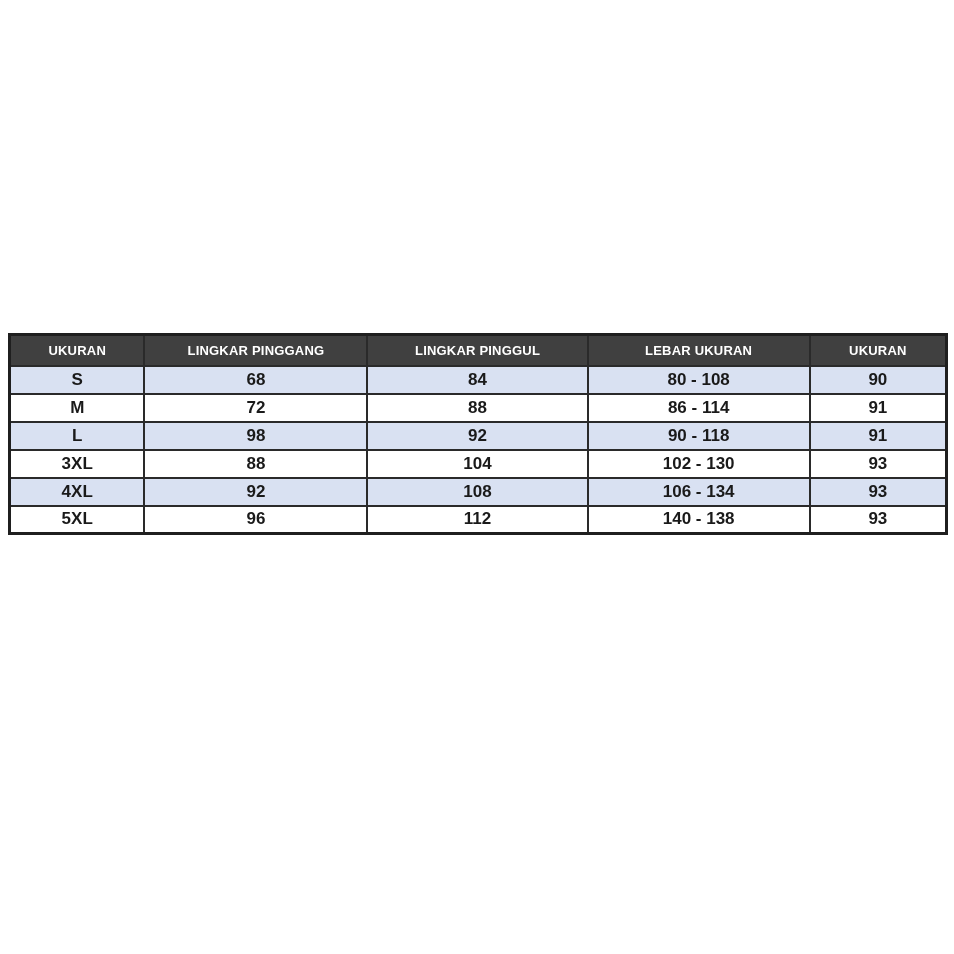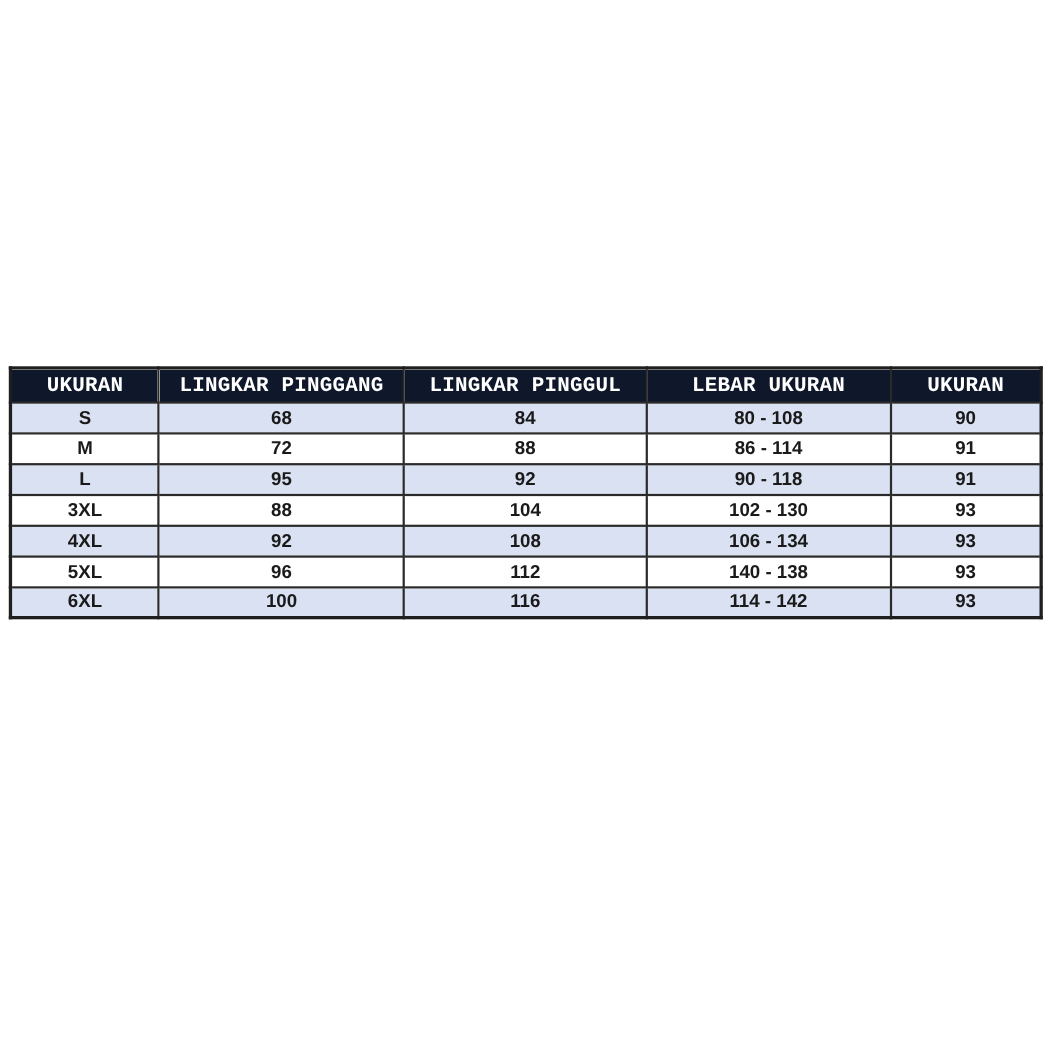--- a/index.html
+++ b/index.html
@@ -28,26 +28,25 @@
   table.size-chart th,
   table.size-chart td {
     border: 2px solid #2a2a2a;
     text-align: center;
     vertical-align: middle;
     font-weight: bold;
     overflow: hidden;
     white-space: nowrap;
   }
   table.size-chart thead th {
-    background: #0f172a;
+    background: #404040;
     color: #ffffff;
     height: 31px;
-    font-size: 19px;
+    font-size: 13px;
     letter-spacing: 0.2px;
-    font-family: Liberation Mono, monospace;
   }
   table.size-chart tbody td {
     height: 28px;
     font-size: 17px;
     color: #1a1a1a;
     background: #ffffff;
   }
   table.size-chart tbody tr:nth-child(odd) td {
     background: #D9E1F2;
   }
@@ -88,21 +87,21 @@
       </tr>
       <tr>
         <td>M</td>
         <td>72</td>
         <td>88</td>
         <td>86 - 114</td>
         <td>91</td>
       </tr>
       <tr>
         <td>L</td>
-        <td>95</td>
+        <td>98</td>
         <td>92</td>
         <td>90 - 118</td>
         <td>91</td>
       </tr>
       <tr>
         <td>3XL</td>
         <td>88</td>
         <td>104</td>
         <td>102 - 130</td>
         <td>93</td>
@@ -114,22 +113,15 @@
         <td>106 - 134</td>
         <td>93</td>
       </tr>
       <tr>
         <td>5XL</td>
         <td>96</td>
         <td>112</td>
         <td>140 - 138</td>
         <td>93</td>
       </tr>
-      <tr>
-        <td>6XL</td>
-        <td>100</td>
-        <td>116</td>
-        <td>114 - 142</td>
-        <td>93</td>
-      </tr>
     </tbody>
   </table>
 </div>
 
 </body></html>

